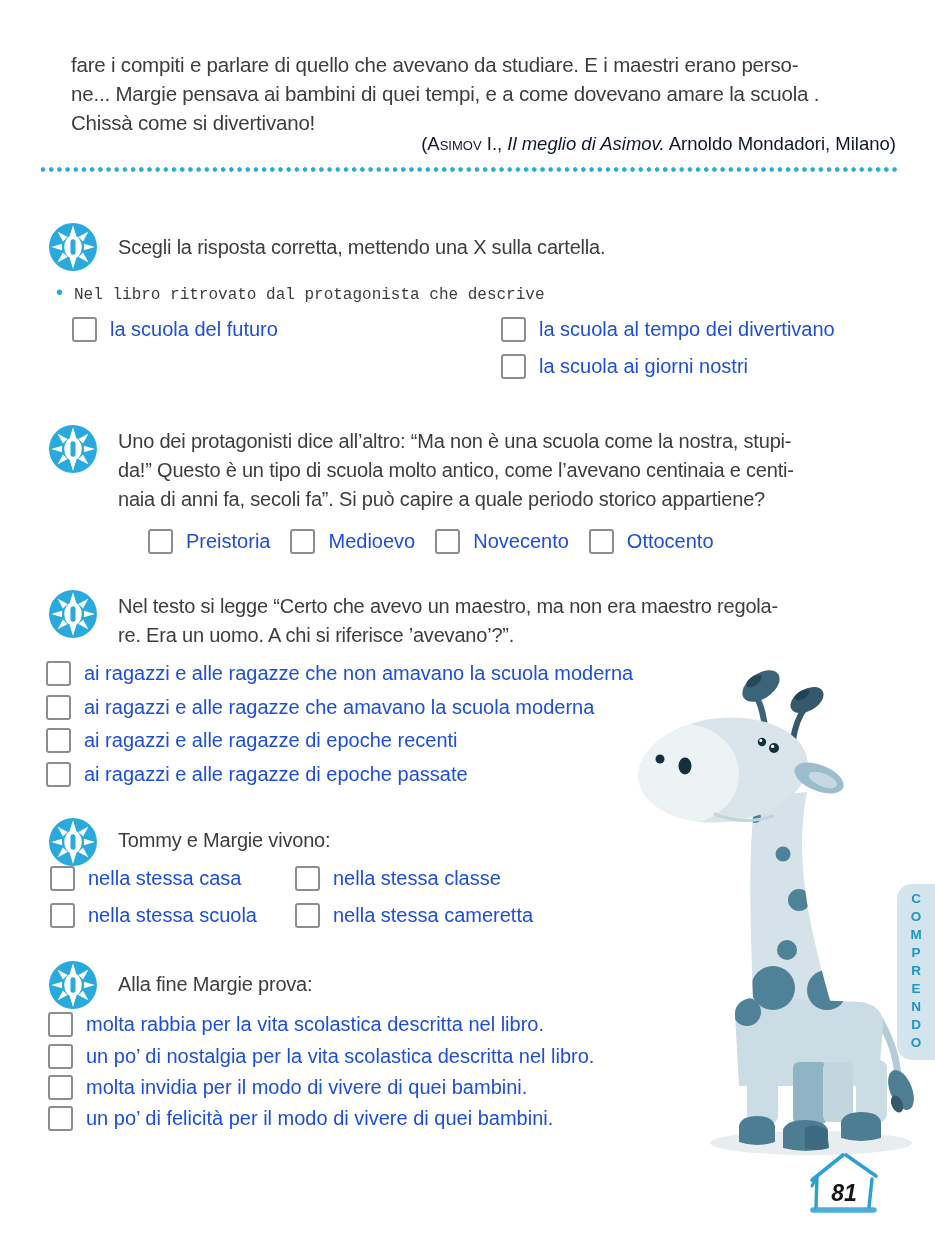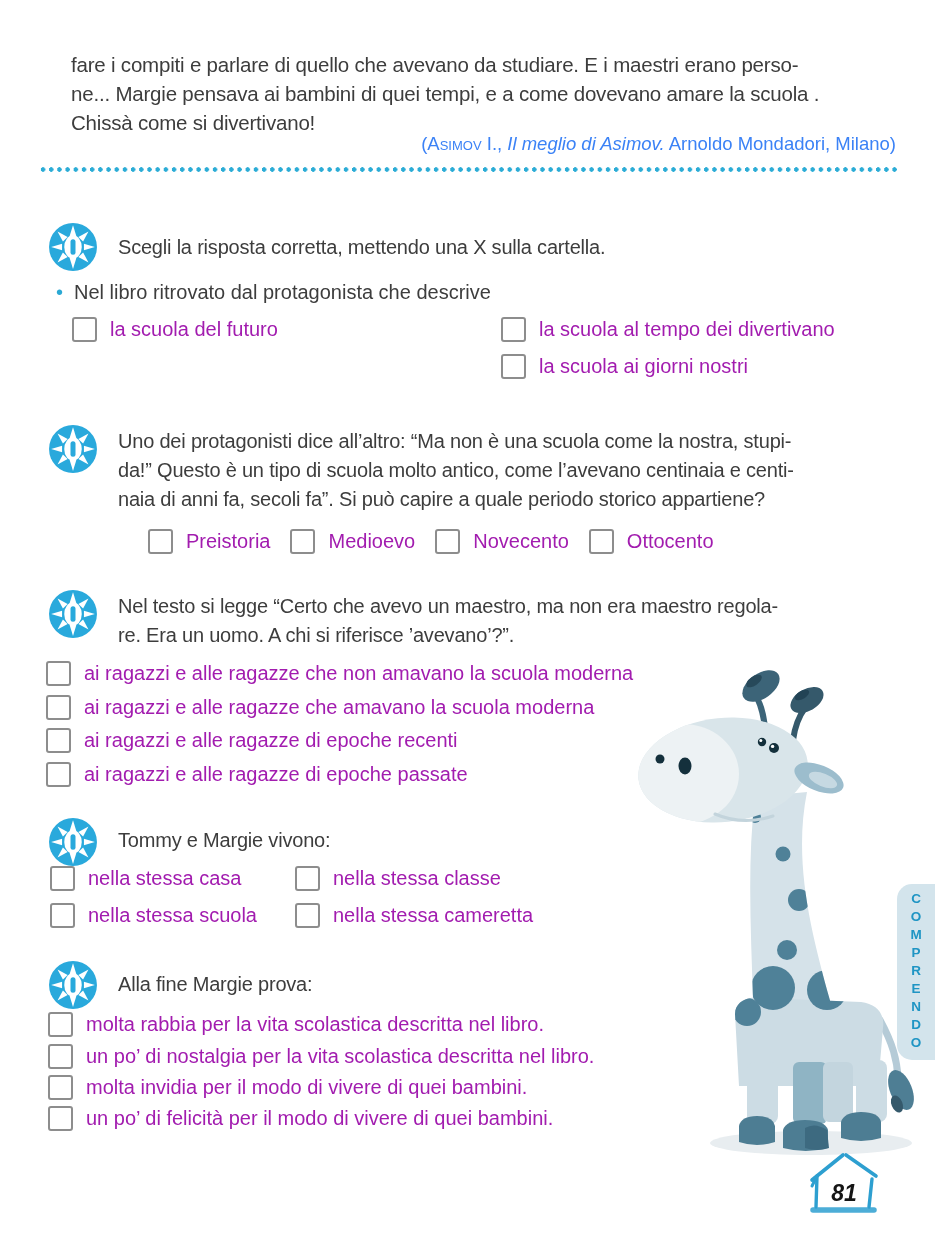--- a/index.html
+++ b/index.html
@@ -2,40 +2,40 @@
 <html><head>
 <meta charset="utf-8">
 <style>
   html,body{margin:0;padding:0;background:#fff;}
   .page{position:relative;width:935px;height:1233px;background:#fff;overflow:hidden;
         font-family:"Liberation Sans","DejaVu Sans",sans-serif;color:#3d3d3d;}
 
   .intro{position:absolute;left:55px;top:34px;width:845px;margin:16px;
          font-size:20.5px;line-height:29px;white-space:pre-line;letter-spacing:-0.2px;}
   .citation{position:absolute;left:55px;top:133px;width:841px;margin:0;text-align:right;
-            font-size:18.5px;color:#3b82f6;}
+            font-size:18.5px;color:#0f172a;}
   .citation .sc{font-variant:small-caps;}
   .citation .it{font-style:italic;}
 
   .dotted{position:absolute;left:40px;top:166px;width:857px;height:7px;
           background-image:radial-gradient(circle at 3px 3.5px,#2bacd6 2px,rgba(0,0,0,0) 2.5px);
           background-size:8.2px 7px;background-repeat:repeat-x;}
 
   .exicon{position:absolute;width:50px;height:50px;}
   .prompt{position:absolute;margin:0;font-size:20px;line-height:29px;
           white-space:pre-line;letter-spacing:-0.2px;}
   .bullet-line{position:absolute;display:flex;align-items:baseline;gap:11px;}
   .bullet-dot{color:#2ba9d4;font-size:20px;}
-  .bullet-text{font-size:20px;}
+  .bullet-text{font-size:16px;font-family:Liberation Mono, monospace;}
 
   .opt{position:absolute;display:flex;align-items:center;gap:13px;}
   .optrow{position:absolute;display:flex;gap:20px;}
   .optrow .opt{position:static;}
   .cb{width:21px;height:21px;border:2px solid #8d8d8d;border-radius:3px;background:#fff;flex:none;}
-  .lbl{font-size:20px;white-space:nowrap;color:#a21caf;}
+  .lbl{font-size:20px;white-space:nowrap;color:#1d4ed8;}
 
   .giraffe{position:absolute;left:635px;top:662px;width:280px;height:498px;}
 
   .tab{position:absolute;left:897px;top:884px;width:38px;height:176px;background:#d3e4ec;
        border-radius:15px 0 0 15px;display:flex;align-items:center;justify-content:center;}
   .tab span{writing-mode:vertical-rl;text-orientation:upright;font-size:13.5px;font-weight:700;
             letter-spacing:3px;color:#1f95c4;}
 
   .house{position:absolute;left:801px;top:1146px;width:86px;height:74px;}
   .house text{font:italic 700 23px "Liberation Sans","DejaVu Sans",sans-serif;fill:#151515;}

